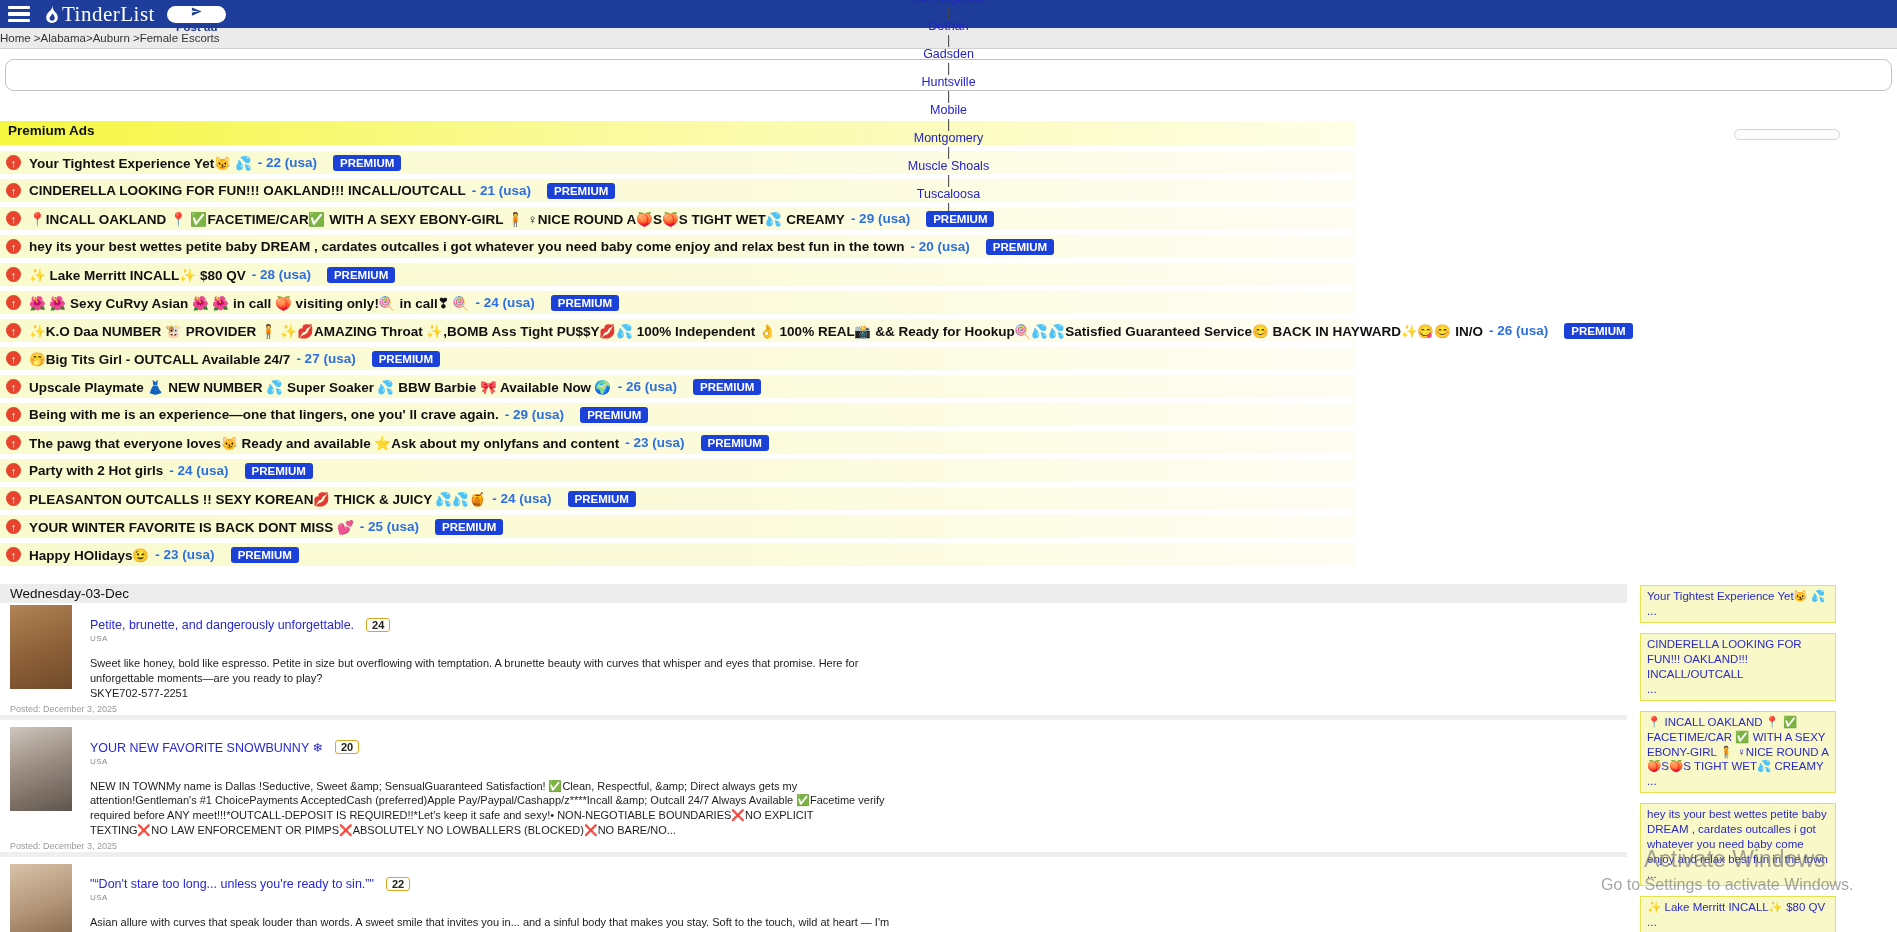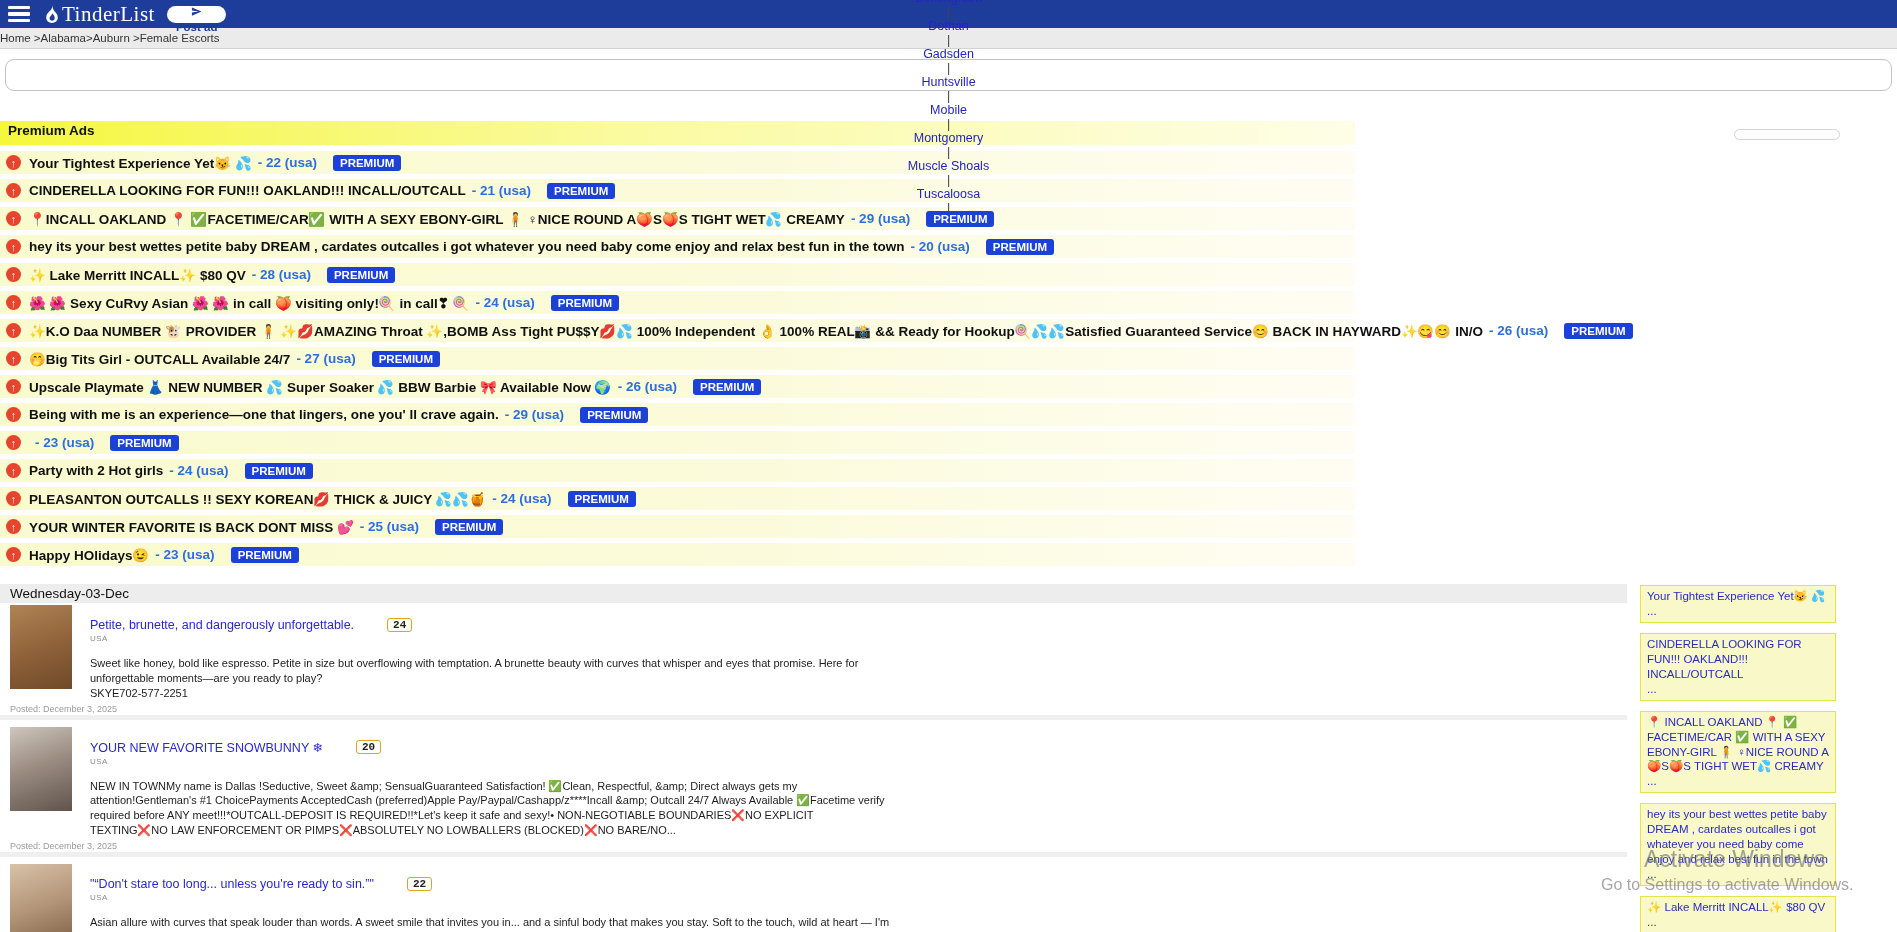--- a/index.html
+++ b/index.html
@@ -41,24 +41,24 @@
 
   
   .main { width:1627px; }
   .datebar { margin-top:18px; height:19px; line-height:19px; background:#ededed; font-size:13.5px; color:#111; padding-left:10px; }
   .listing { position:relative; min-height:88px; border-bottom:5px solid #efefef; margin-bottom:5px; padding:2px 0 14px 0; }
   .thumb { position:absolute; left:10px; top:2px; width:62px; height:84px; }
   .ph0 { background:linear-gradient(160deg,#b08455 0%,#8d6038 55%,#6f4a2a 100%); }
   .ph1 { background:linear-gradient(160deg,#cfc6bd 0%,#9b8d82 45%,#5f544c 100%); }
   .ph2 { background:linear-gradient(160deg,#d8c2a8 0%,#b39579 50%,#7a5c42 100%); }
   .lbody { margin-left:90px; padding-top:13px; }
-  .lt-row { display:flex; align-items:center;gap:14px; }
+  .lt-row { display:flex; align-items:center; }
   .ltitle { font-size:12.5px; color:#2727d8; cursor:pointer; }
   .agebox { border:1px solid #d9a821; border-radius:3px; padding:0 5px; font-size:11px; font-weight:bold;
-            color:#222; background:#fffef8; margin-left:19px;font-family:Liberation Mono, monospace; }
+            color:#222; background:#fffef8; margin-left:12px; }
   .loc { font-size:8px; color:#8a8a8a; letter-spacing:.5px; margin-top:2px; }
   .ldesc { margin-top:13px; font-size:11px; color:#1c1c1c; max-width:800px; line-height:1.35; }
   .lphone { font-size:11px; color:#1c1c1c; line-height:1.35; }
   .posted { position:absolute; left:10px; bottom:1px; font-size:9px; color:#9a9a9a; }
 
   
   .sidebar { position:absolute; left:1640px; top:585px; width:196px; }
   .sbox { background:#f8f8c8; border:1px solid #e3e34e; padding:3px 6px; margin-bottom:10px;
           font-size:11.5px; line-height:1.3; color:#2a2ac8; min-height:8px; }
   .sbox .stitle { cursor:pointer; }
@@ -185,20 +185,21 @@
       <span class="pbadge">PREMIUM</span>
     </div>
   <div class="prow">
       <span class="upicon"></span>
       <span class="ptitle">Being with me is an experience—one that lingers, one you' ll crave again.</span>
       <span class="page">- 29 (usa)</span>
       <span class="pbadge">PREMIUM</span>
     </div>
   <div class="prow">
       <span class="upicon"></span>
+      <span class="ptitle">The pawg that everyone loves😼 Ready and available ⭐Ask about my onlyfans and content</span>
       <span class="page">- 23 (usa)</span>
       <span class="pbadge">PREMIUM</span>
     </div>
   <div class="prow">
       <span class="upicon"></span>
       <span class="ptitle">Party with 2 Hot girls</span>
       <span class="page">- 24 (usa)</span>
       <span class="pbadge">PREMIUM</span>
     </div>
   <div class="prow">

